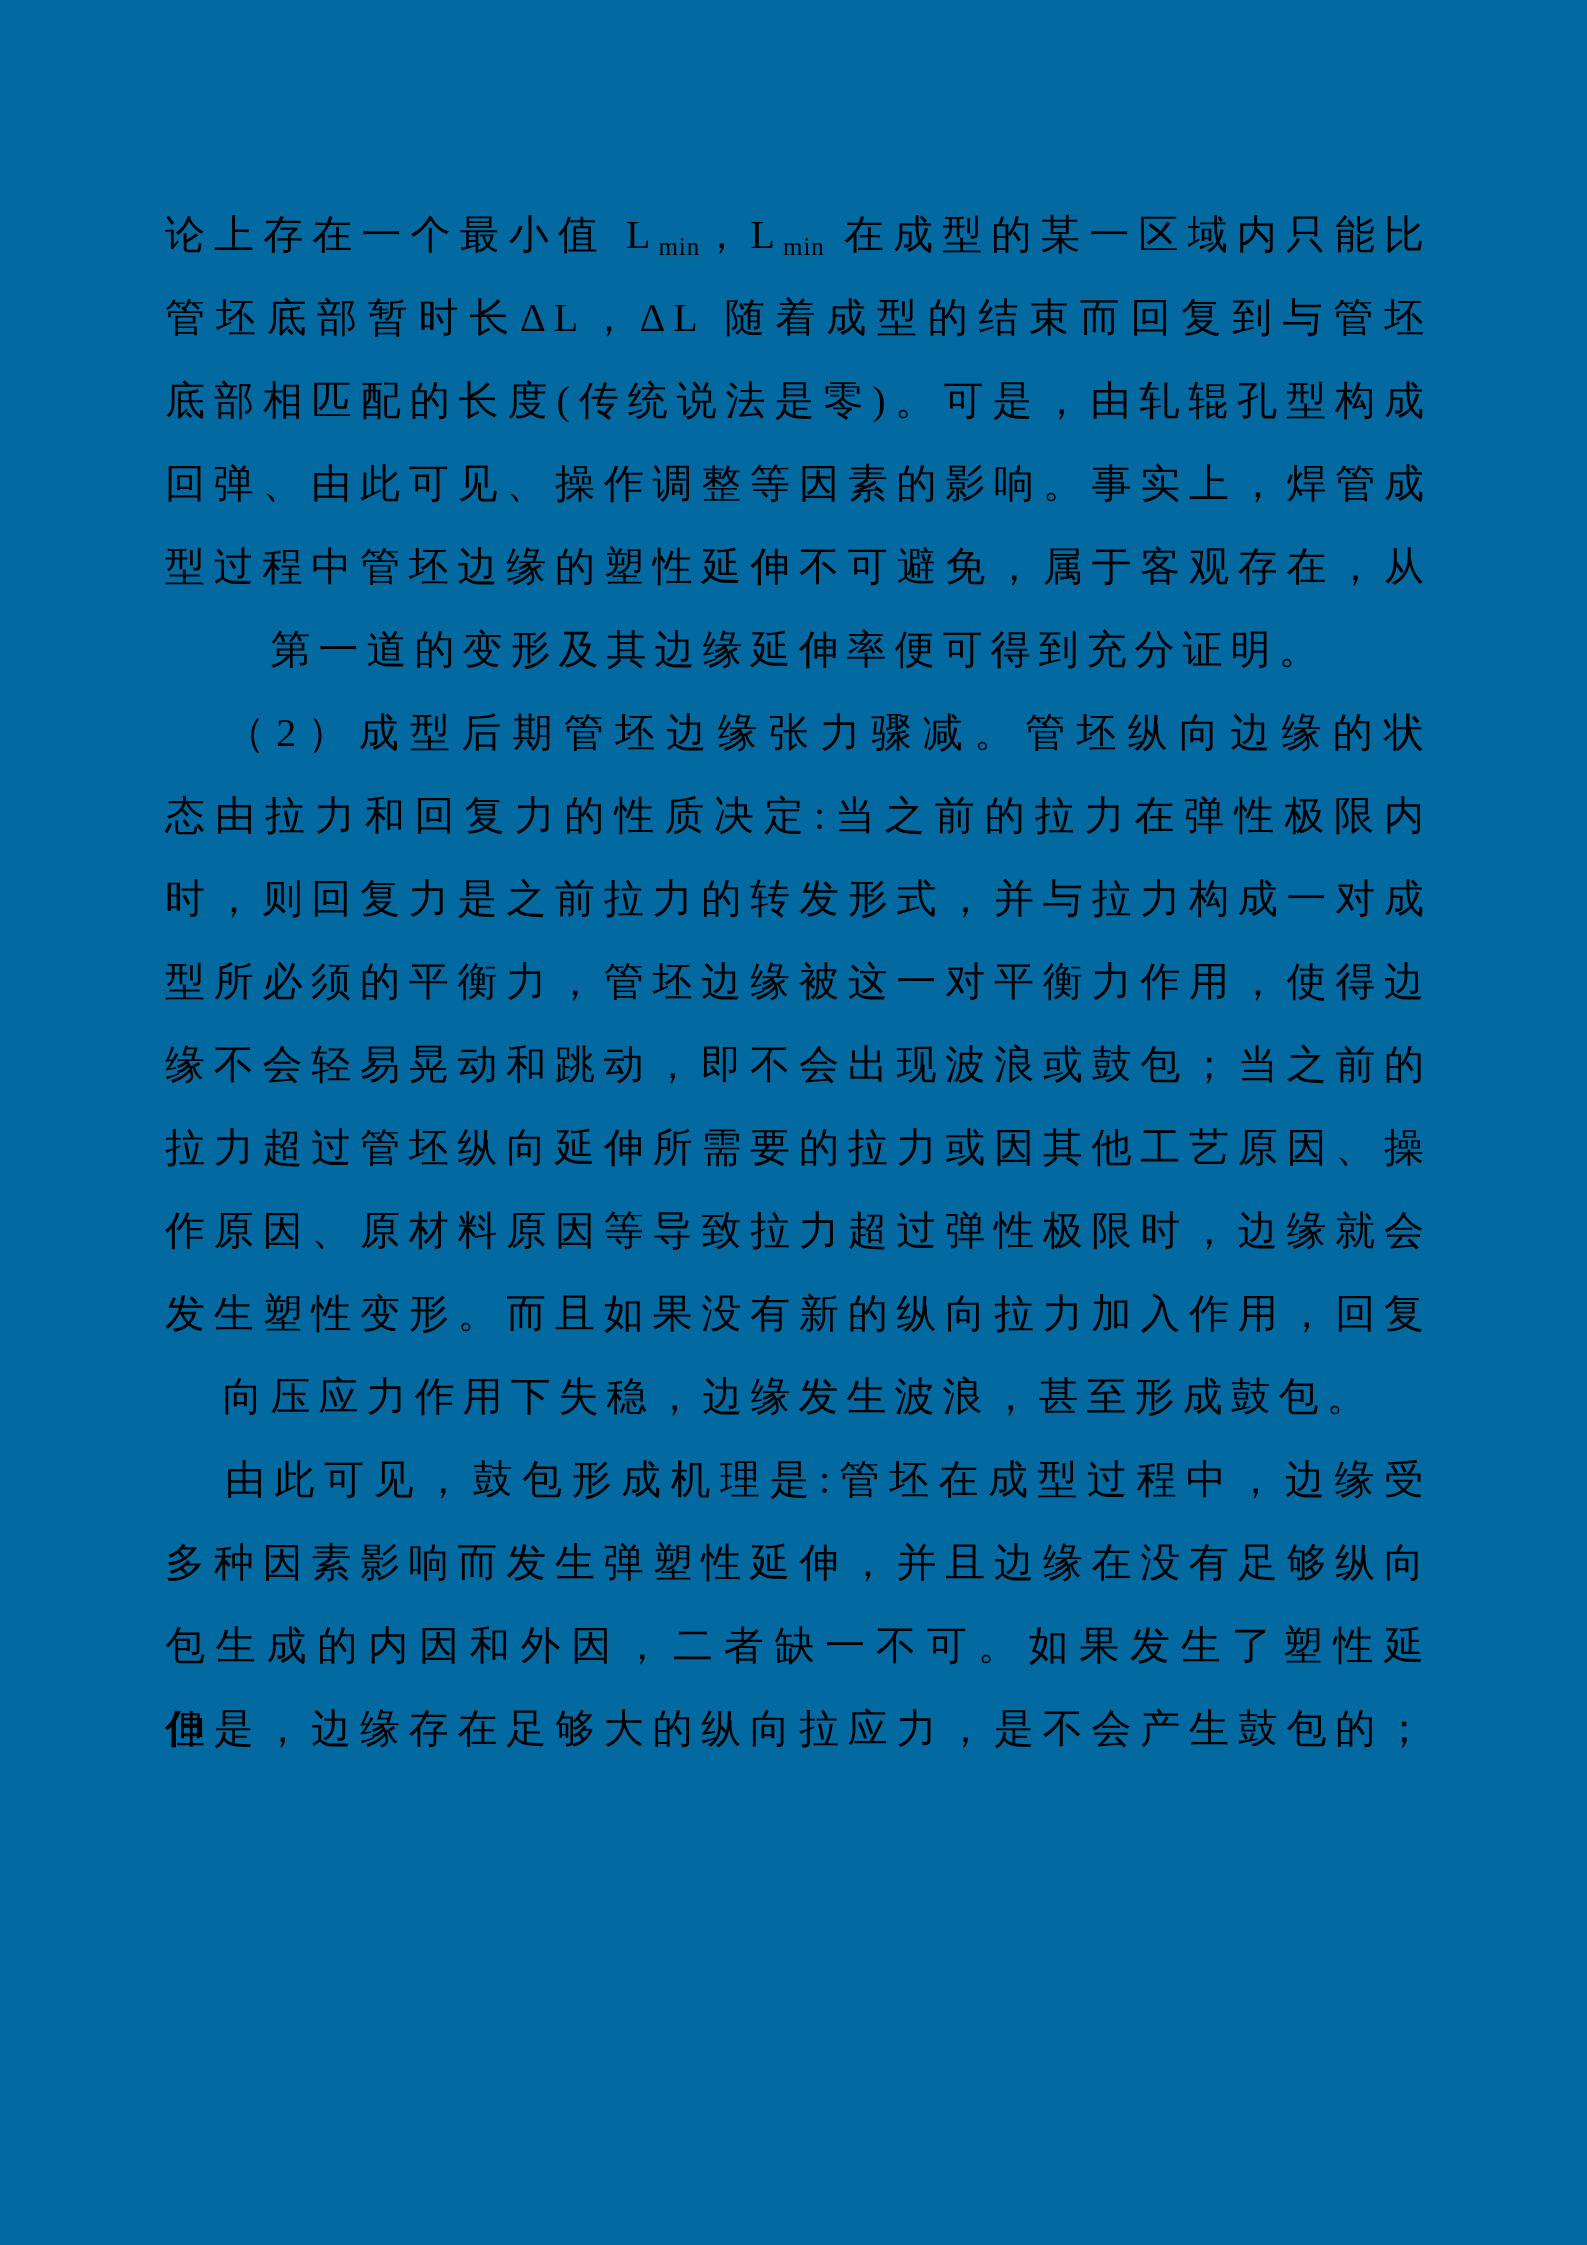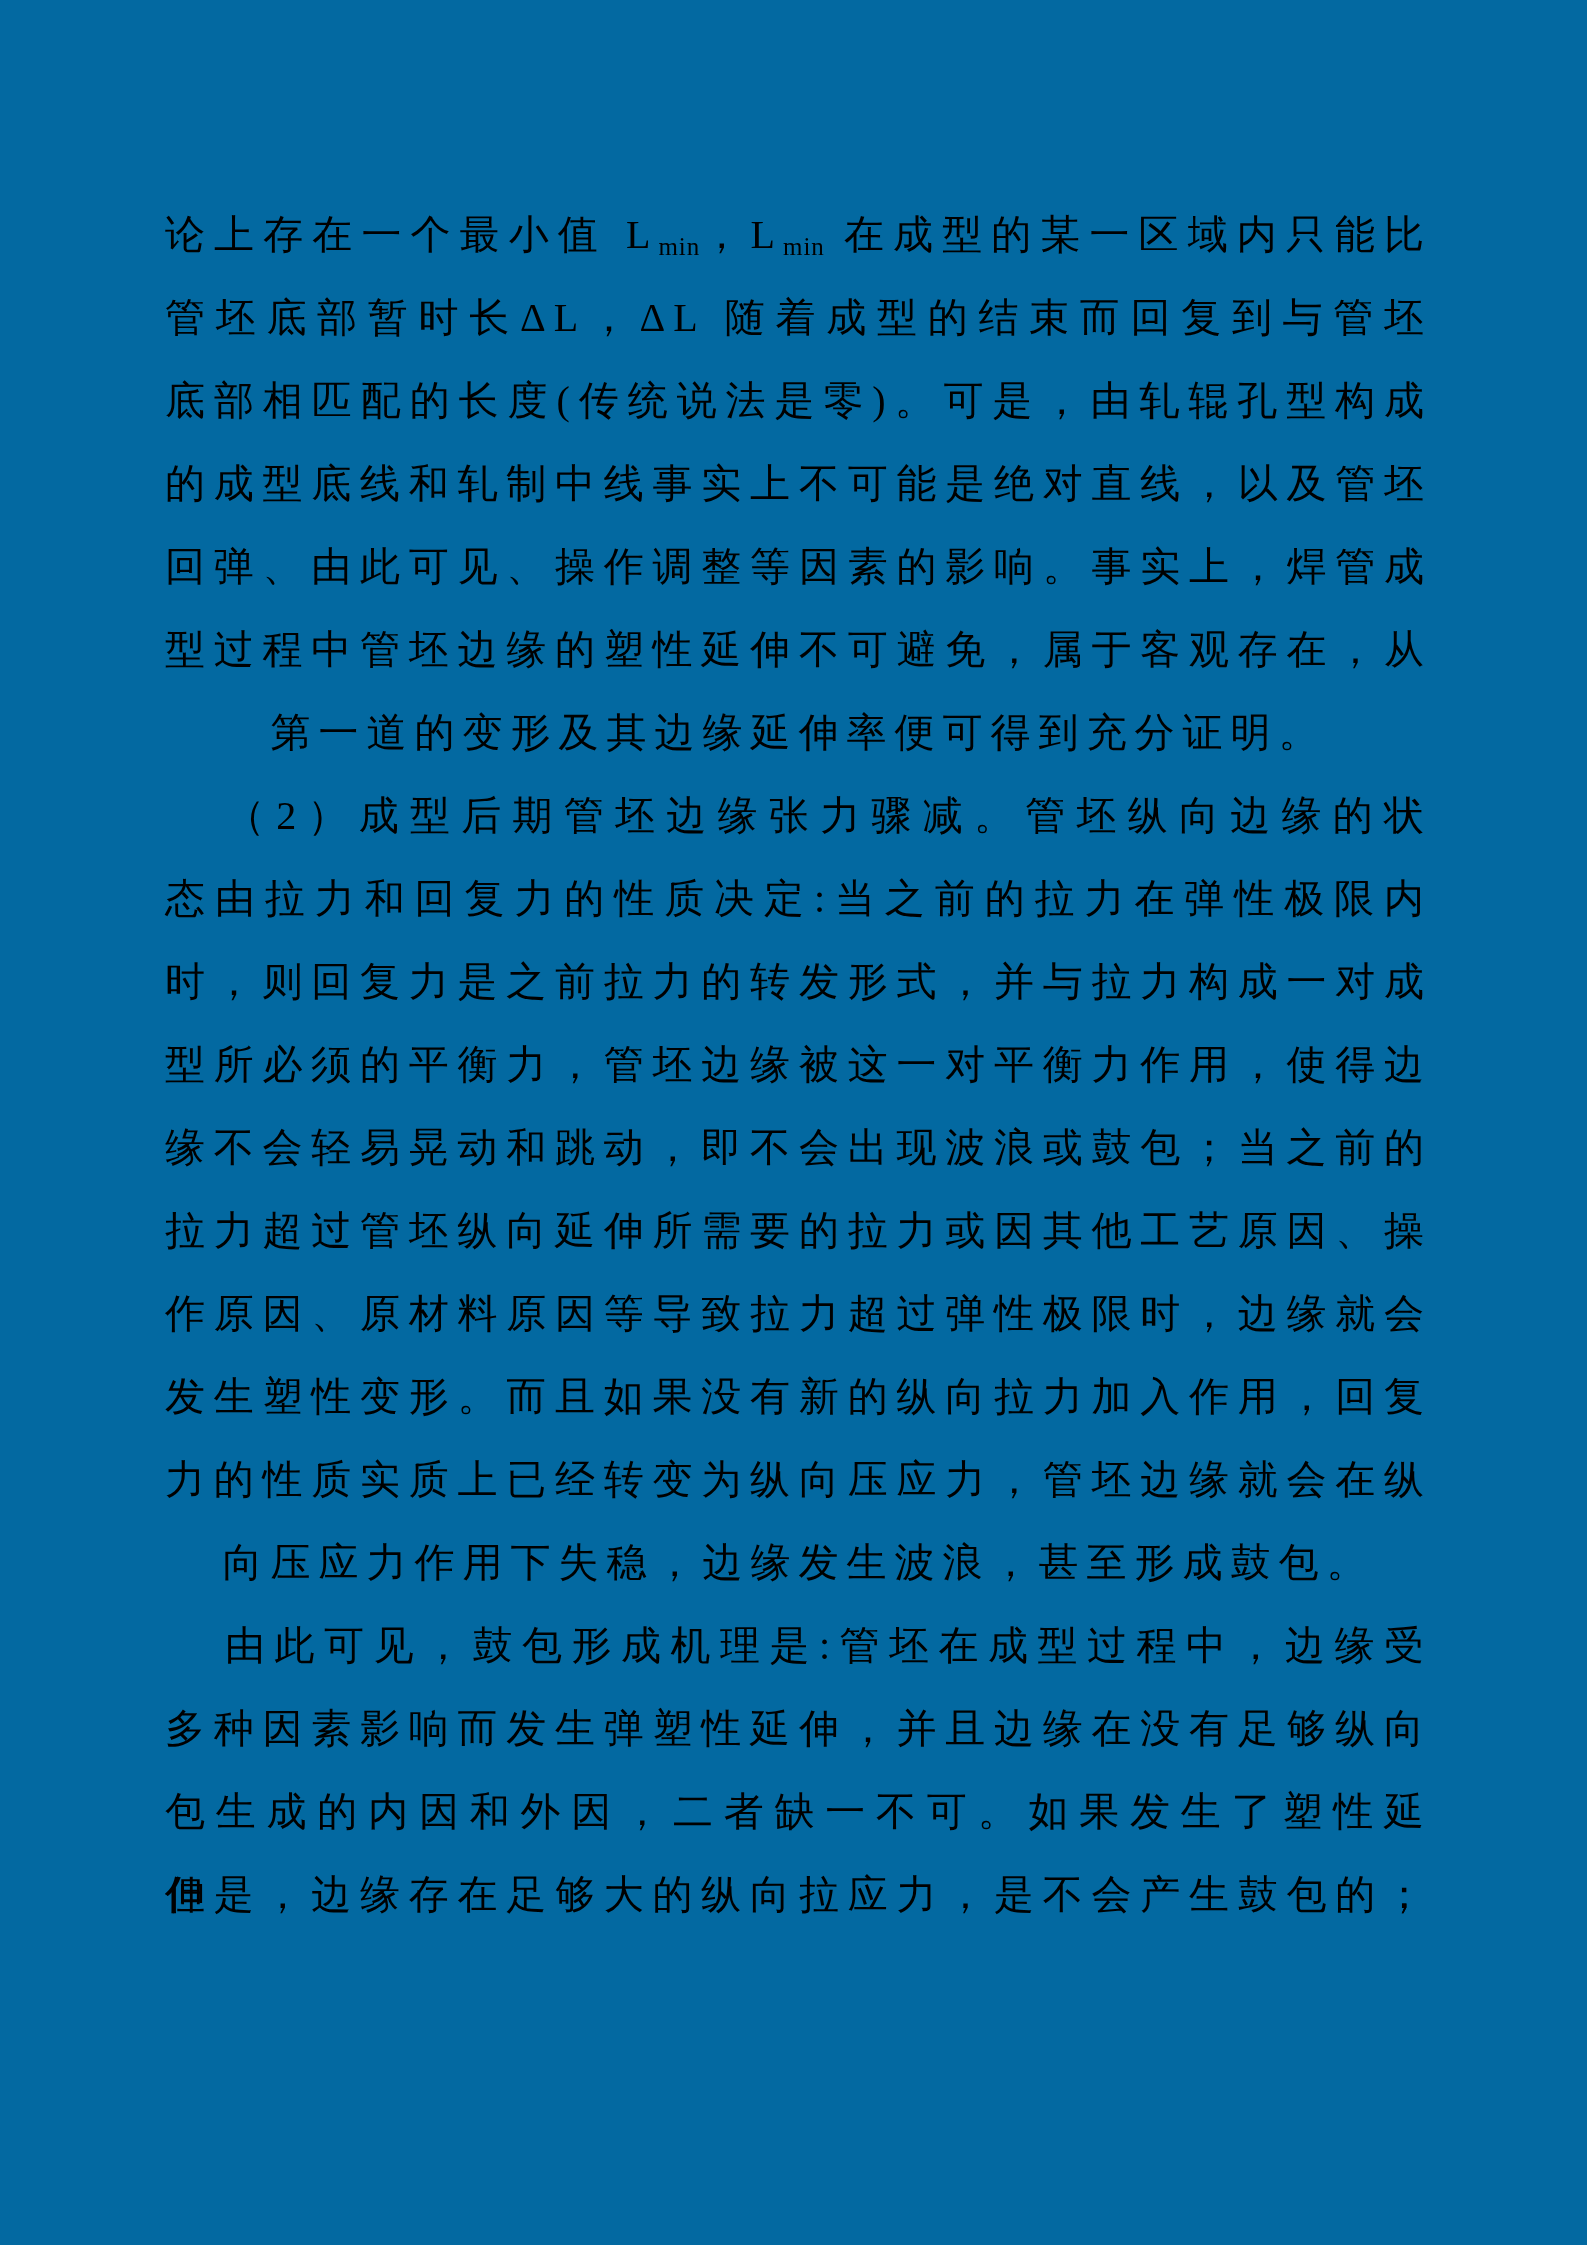--- a/index.html
+++ b/index.html
@@ -44,32 +44,30 @@
   }
 </style>
 </head>
 <body>
 
 <div class="page">
   <div class="doc">
       <div class="line fill"><span>论上存在一个最小值 L</span><span class="sub">min</span><span>，L</span><span class="sub">min</span><span> 在成型的某一区域内只能比</span></div>
       <div class="line fill"><span>管坯底部暂时长ΔL，ΔL 随着成型的结束而回复到与管坯</span></div>
       <div class="line fill"><span>底部相匹配的长度(传统说法是零)。可是，由轧辊孔型构成</span></div>
-      <div class="line fill"><span>的成型底线和轧制中线事实上不可能是绝对直线，以及管坯</span></div>
       <div class="line fill"><span>回弹、由此可见、操作调整等因素的影响。事实上，焊管成</span></div>
       <div class="line fill"><span>型过程中管坯边缘的塑性延伸不可避免，属于客观存在，从</span></div>
       <div class="line"><span>第一道的变形及其边缘延伸率便可得到充分证明。</span></div>
       <div class="line fill indent"><span>（2）成型后期管坯边缘张力骤减。管坯纵向边缘的状</span></div>
       <div class="line fill"><span>态由拉力和回复力的性质决定:当之前的拉力在弹性极限内</span></div>
       <div class="line fill"><span>时，则回复力是之前拉力的转发形式，并与拉力构成一对成</span></div>
       <div class="line fill"><span>型所必须的平衡力，管坯边缘被这一对平衡力作用，使得边</span></div>
       <div class="line fill"><span>缘不会轻易晃动和跳动，即不会出现波浪或鼓包；当之前的</span></div>
       <div class="line fill"><span>拉力超过管坯纵向延伸所需要的拉力或因其他工艺原因、操</span></div>
       <div class="line fill"><span>作原因、原材料原因等导致拉力超过弹性极限时，边缘就会</span></div>
       <div class="line fill"><span>发生塑性变形。而且如果没有新的纵向拉力加入作用，回复</span></div>
-      <div class="line fill"><span>力的性质实质上已经转变为纵向压应力，管坯边缘就会在纵</span></div>
       <div class="line"><span>向压应力作用下失稳，边缘发生波浪，甚至形成鼓包。</span></div>
       <div class="line fill indent"><span>由此可见，鼓包形成机理是:管坯在成型过程中，边缘受</span></div>
       <div class="line fill"><span>多种因素影响而发生弹塑性延伸，并且边缘在没有足够纵向</span></div>
       <div class="line fill"><span>包生成的内因和外因，二者缺一不可。如果发生了塑性延伸，</span></div>
       <div class="line fill"><span>但是，边缘存在足够大的纵向拉应力，是不会产生鼓包的；</span></div>
     </div>
 </div>
 
 </body></html>

